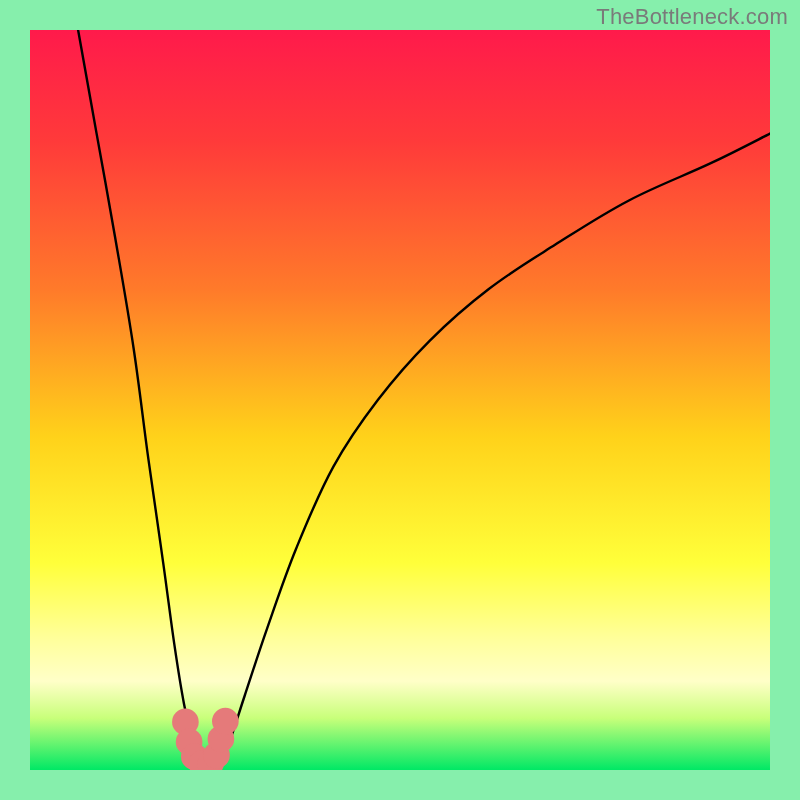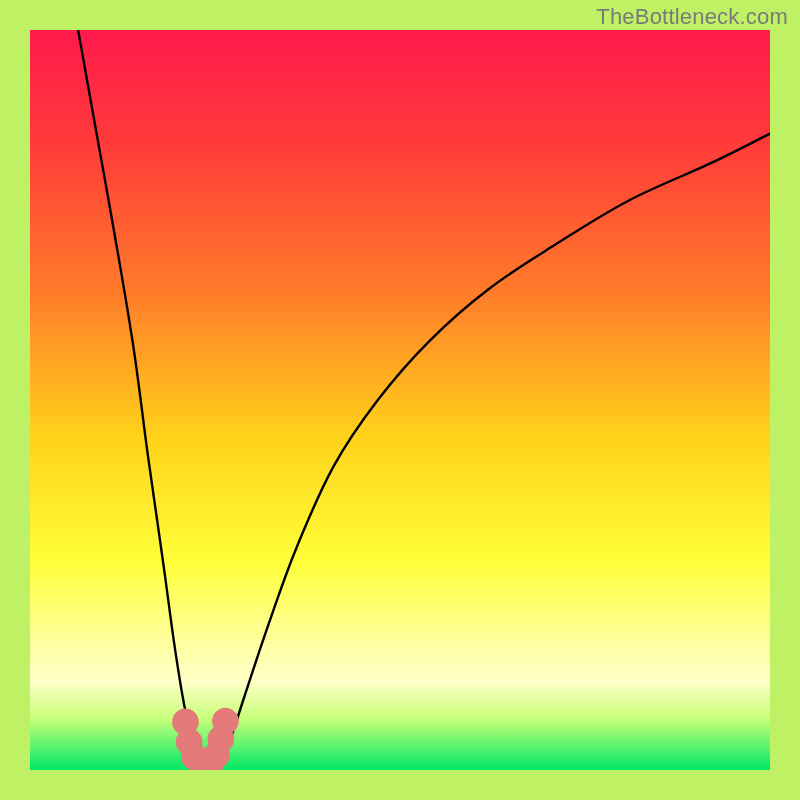--- a/index.html
+++ b/index.html
@@ -10,21 +10,21 @@
     overflow: hidden;
     background: #000;
     font-family: Arial, Helvetica, sans-serif;
   }
   .frame {
     position: absolute;
     top: 0;
     left: 0;
     width: 800px;
     height: 800px;
-    background: #bef264;
+    background: #86efac;
   }
   .plot-area {
     position: absolute;
     top: 30px;
     left: 30px;
     width: 740px;
     height: 740px;
     overflow: hidden;
   }
   .watermark {

